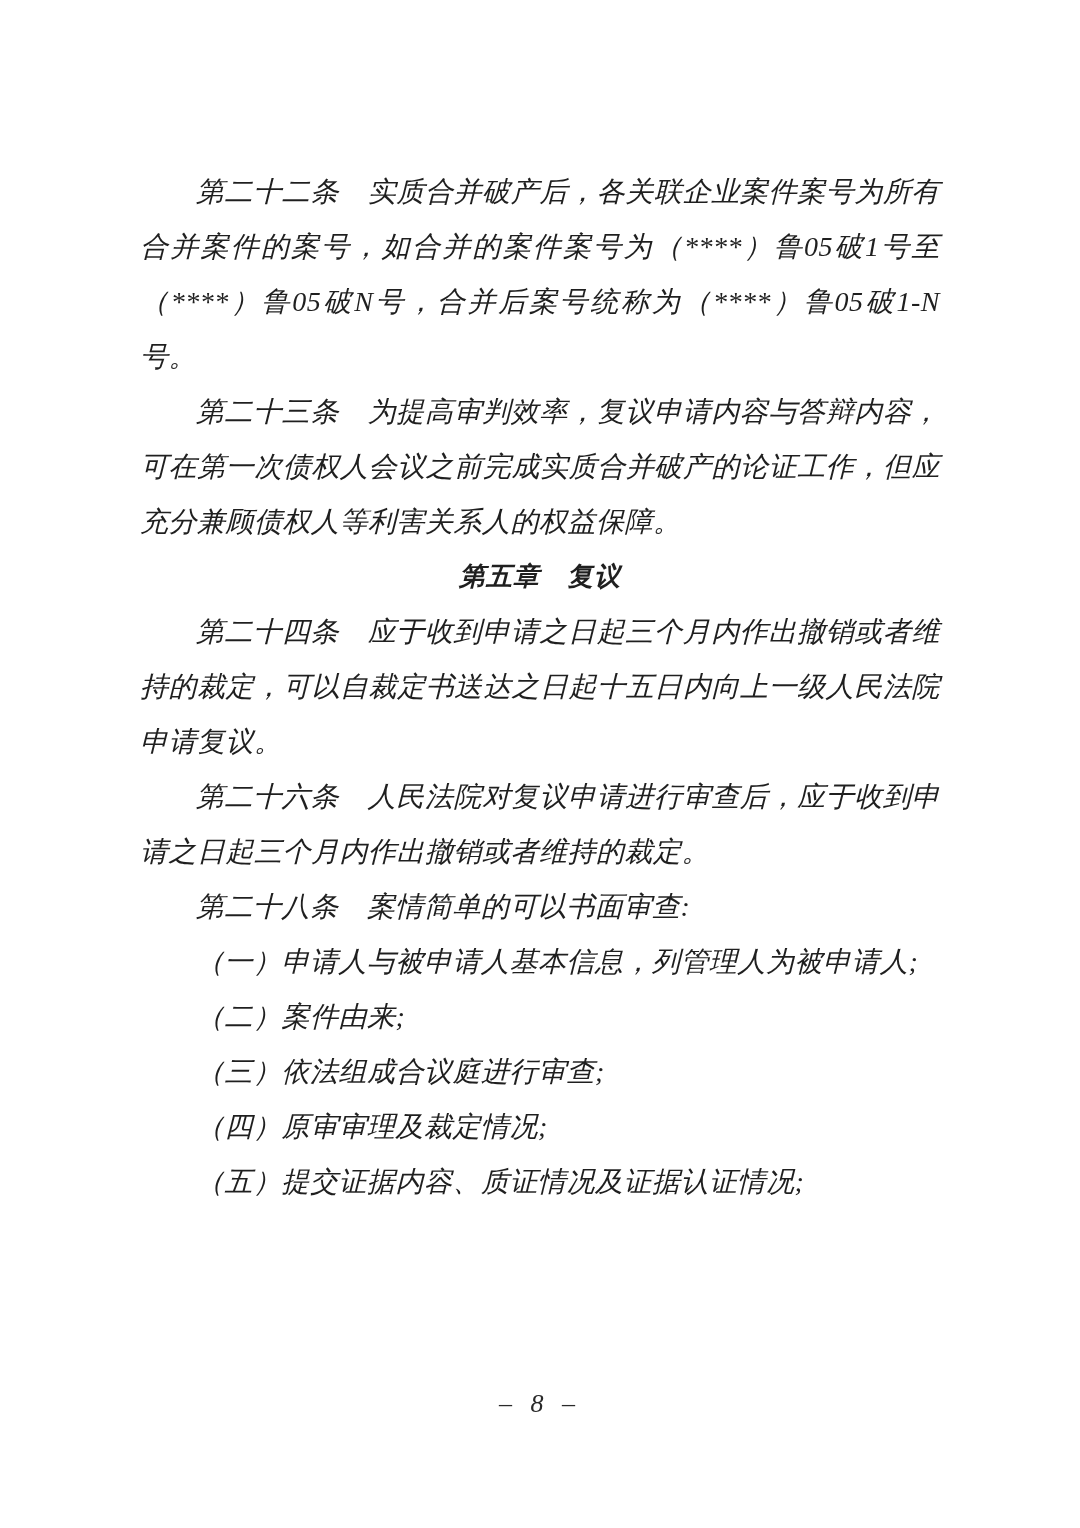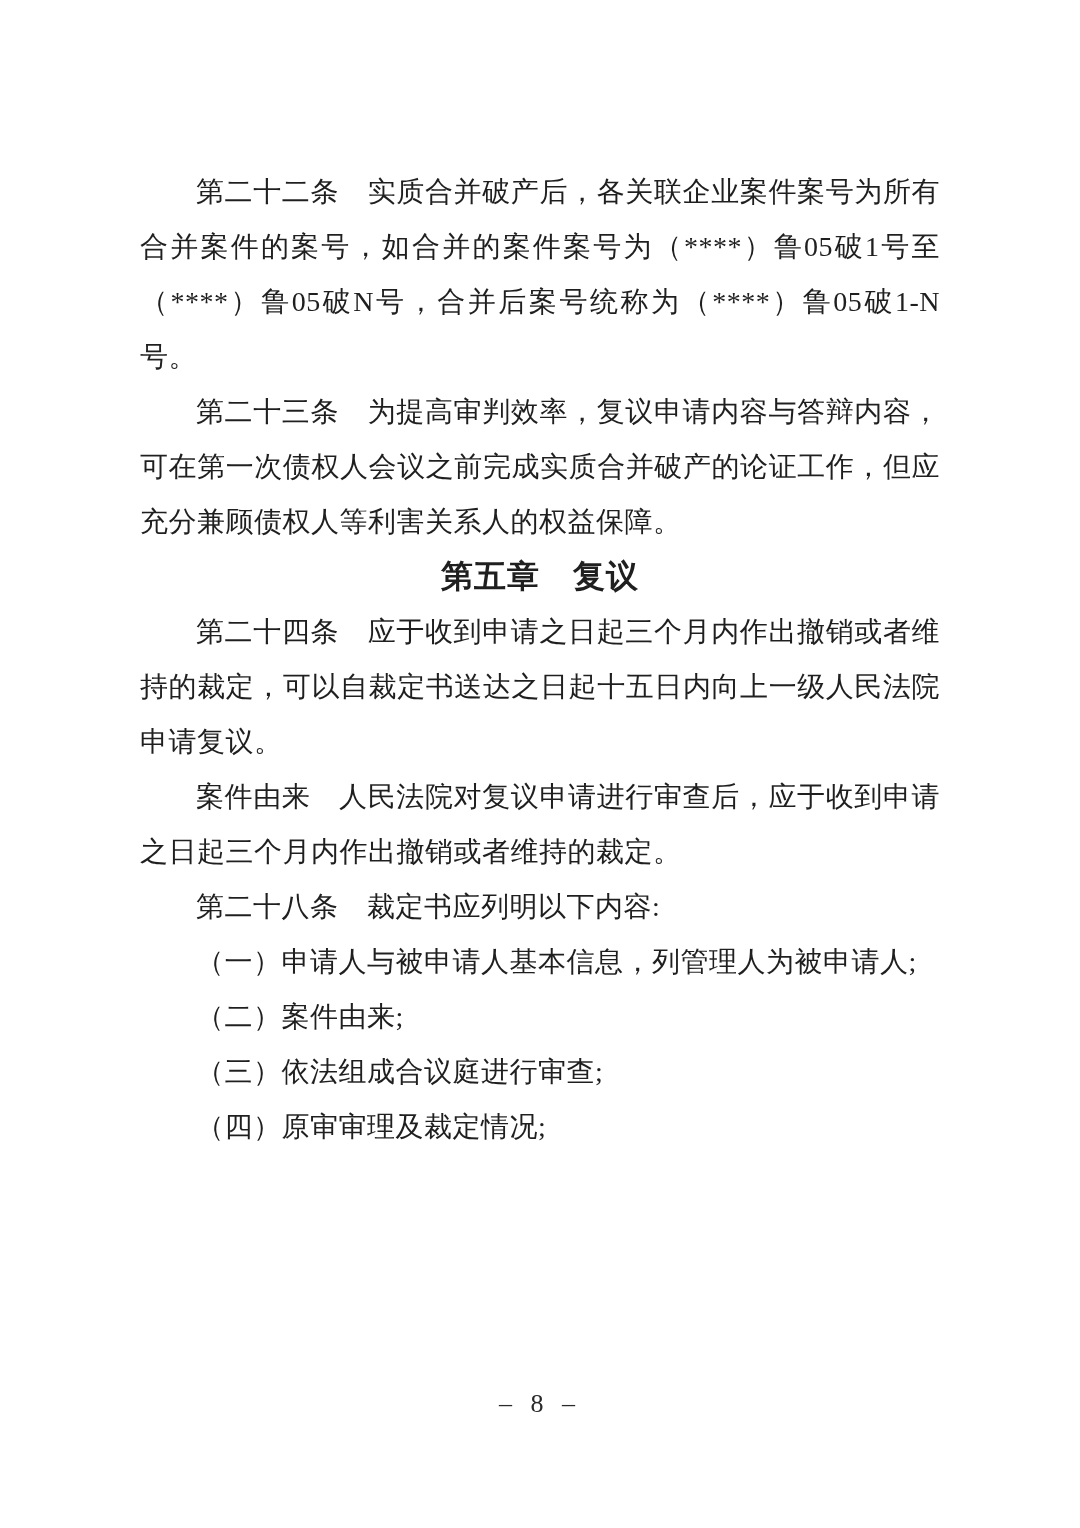--- a/index.html
+++ b/index.html
@@ -8,20 +8,21 @@
     background: #ffffff;
   }
   .page {
     position: relative;
     width: 1080px;
     height: 1528px;
     background: #ffffff;
     overflow: hidden;
     font-family: "Liberation Serif", "DejaVu Serif", serif;
     color: #1f1f1f;
+    font-style: italic;
   }
   .content {
     position: absolute;
     left: 140px;
     top: 164px;
     width: 800px;
   }
   .content p {
     margin: 0;
     font-size: 28px;
@@ -29,21 +30,21 @@
     text-align: justify;
     text-justify: inter-ideograph;
     text-indent: 56px;
     letter-spacing: 0.5px;
   }
   .content p.chapter {
     text-indent: 0;
     text-align: center;
     font-family: "Liberation Sans", "DejaVu Sans", sans-serif;
     font-weight: 700;
-    font-size: 32px;
+    font-size: 26px;
     letter-spacing: 1px;
   }
   .footer {
     position: absolute;
     top: 1376px;
     left: 0;
     width: 1080px;
     text-align: center;
     font-size: 26px;
     line-height: 55px;
@@ -53,23 +54,24 @@
 </style>
 </head>
 <body>
 
 <div class="page">
   <main class="content">
       <p class="article">第二十二条　实质合并破产后，各关联企业案件案号为所有合并案件的案号，如合并的案件案号为（****）鲁05破1号至（****）鲁05破N号，合并后案号统称为（****）鲁05破1-N号。</p>
       <p class="article">第二十三条　为提高审判效率，复议申请内容与答辩内容，可在第一次债权人会议之前完成实质合并破产的论证工作，但应充分兼顾债权人等利害关系人的权益保障。</p>
       <p class="chapter">第五章　复议</p>
       <p class="article">第二十四条　应于收到申请之日起三个月内作出撤销或者维持的裁定，可以自裁定书送达之日起十五日内向上一级人民法院申请复议。</p>
-      <p class="article">案件由来　人民法院对复议申请进行审查后，应于收到申请之日起三个月内作出撤销或者维持的裁定。</p>
-      <p class="article">第二十八条　裁定书应列明以下内容:</p>
+      <p class="article">第二十六条　人民法院对复议申请进行审查后，应于收到申请之日起三个月内作出撤销或者维持的裁定。</p>
+      <p class="article">第二十八条　案情简单的可以书面审查:</p>
       <p class="item">（一）申请人与被申请人基本信息，列管理人为被申请人;</p>
       <p class="item">（二）案件由来;</p>
       <p class="item">（三）依法组成合议庭进行审查;</p>
       <p class="item">（四）原审审理及裁定情况;</p>
+      <p class="item">（五）提交证据内容、质证情况及证据认证情况;</p>
     </main>
   <footer class="footer">
     <span>– 8 –</span>
   </footer>
 </div>
 
 </body></html>

